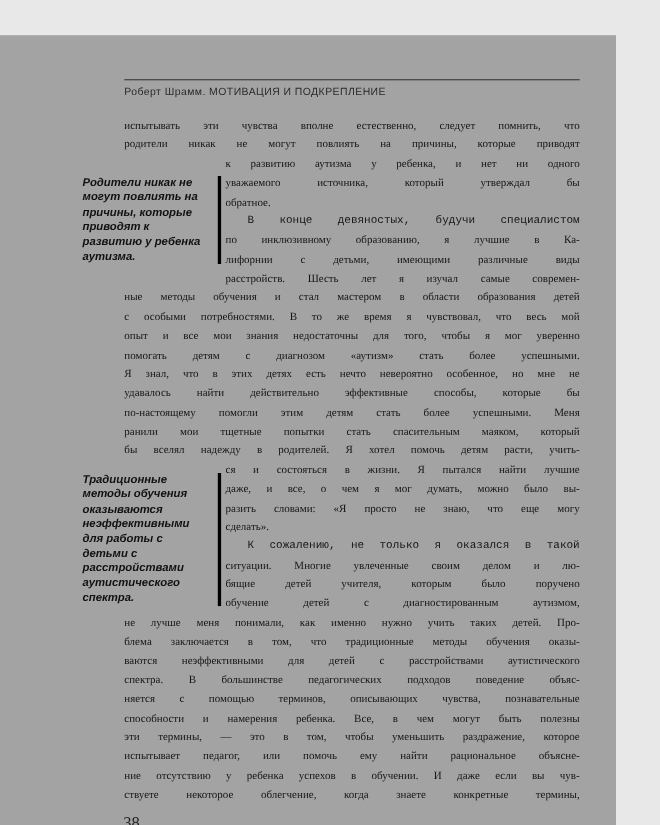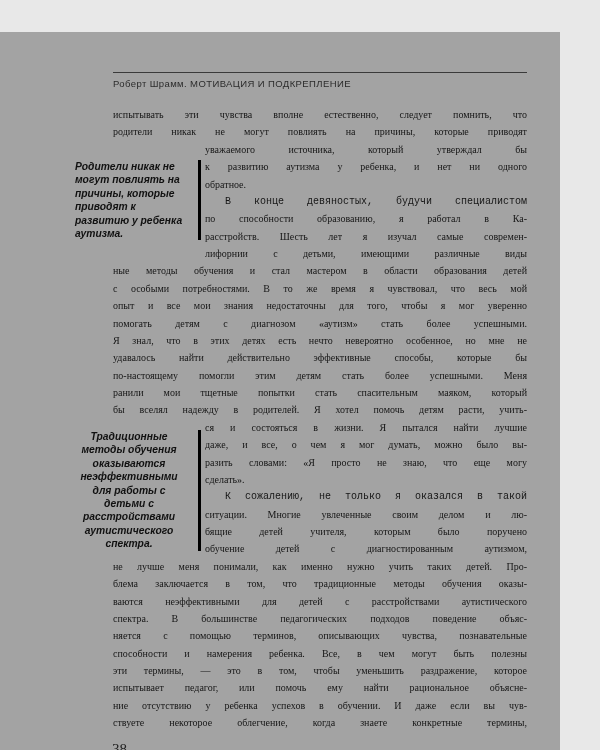--- a/index.html
+++ b/index.html
@@ -37,21 +37,21 @@
   .line.e{text-align-last:left;} 
   
   .margin-note{
     position:absolute;left:75px;width:108px;
     padding-right:15px;border-right:3.5px solid #000;
     font-family:"Liberation Sans", sans-serif;
     font-style:italic;font-weight:bold;
     font-size:10.3px;line-height:13.4px;color:#111;
   }
   .margin-note.n1{top:128px;}
-  .margin-note.n2{top:398px;text-align:center;}
+  .margin-note.n2{top:398px;}
   
   .page-number{
     position:absolute;top:709px;left:112px;
     font-size:15px;color:#222;text-align:right;
   }
   .footer-rule{
     position:absolute;top:737px;left:86px;width:441px;
     border-top:1.2px solid #3a3a3a;height:0;
   }
 </style>
@@ -64,27 +64,27 @@
     <span class="title">Роберт Шрамм. МОТИВАЦИЯ И ПОДКРЕПЛЕНИЕ</span>
   </div>
 
   <div class="margin-note n1">Родители никак не могут повлиять на причины, которые приводят к развитию у ребенка аутизма.</div>
 
   <div class="margin-note n2">Традиционные методы обучения оказываются неэффективными для работы с детьми с расстройствами аутистического спектра.</div>
 
   <div class="body-text">
       <div class="line">испытывать эти чувства вполне естественно, следует помнить, что</div>
       <div class="line">родители никак не могут повлиять на причины, которые приводят</div>
+      <div class="line w">к развитию аутизма у ребенка, и нет ни одного</div>
       <div class="line w">уважаемого источника, который утверждал бы</div>
-      <div class="line w">к развитию аутизма у ребенка, и нет ни одного</div>
       <div class="line w e">обратное.</div>
       <div class="line w p">В конце девяностых, будучи специалистом</div>
-      <div class="line w">по способности образованию, я работал в Ка-</div>
+      <div class="line w">по инклюзивному образованию, я лучшие в Ка-</div>
+      <div class="line w">лифорнии с детьми, имеющими различные виды</div>
       <div class="line w">расстройств. Шесть лет я изучал самые современ-</div>
-      <div class="line w">лифорнии с детьми, имеющими различные виды</div>
       <div class="line">ные методы обучения и стал мастером в области образования детей</div>
       <div class="line">с особыми потребностями. В то же время я чувствовал, что весь мой</div>
       <div class="line">опыт и все мои знания недостаточны для того, чтобы я мог уверенно</div>
       <div class="line">помогать детям с диагнозом «аутизм» стать более успешными.</div>
       <div class="line">Я знал, что в этих детях есть нечто невероятно особенное, но мне не</div>
       <div class="line">удавалось найти действительно эффективные способы, которые бы</div>
       <div class="line">по-настоящему помогли этим детям стать более успешными. Меня</div>
       <div class="line">ранили мои тщетные попытки стать спасительным маяком, который</div>
       <div class="line">бы вселял надежду в родителей. Я хотел помочь детям расти, учить-</div>
       <div class="line w">ся и состояться в жизни. Я пытался найти лучшие</div>

